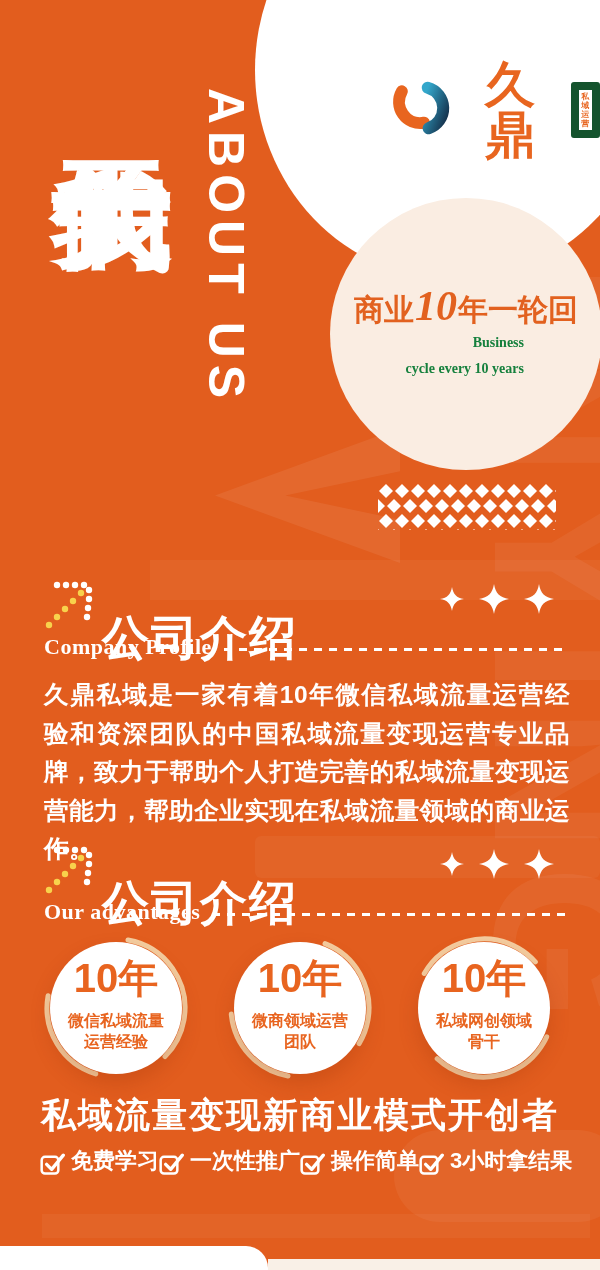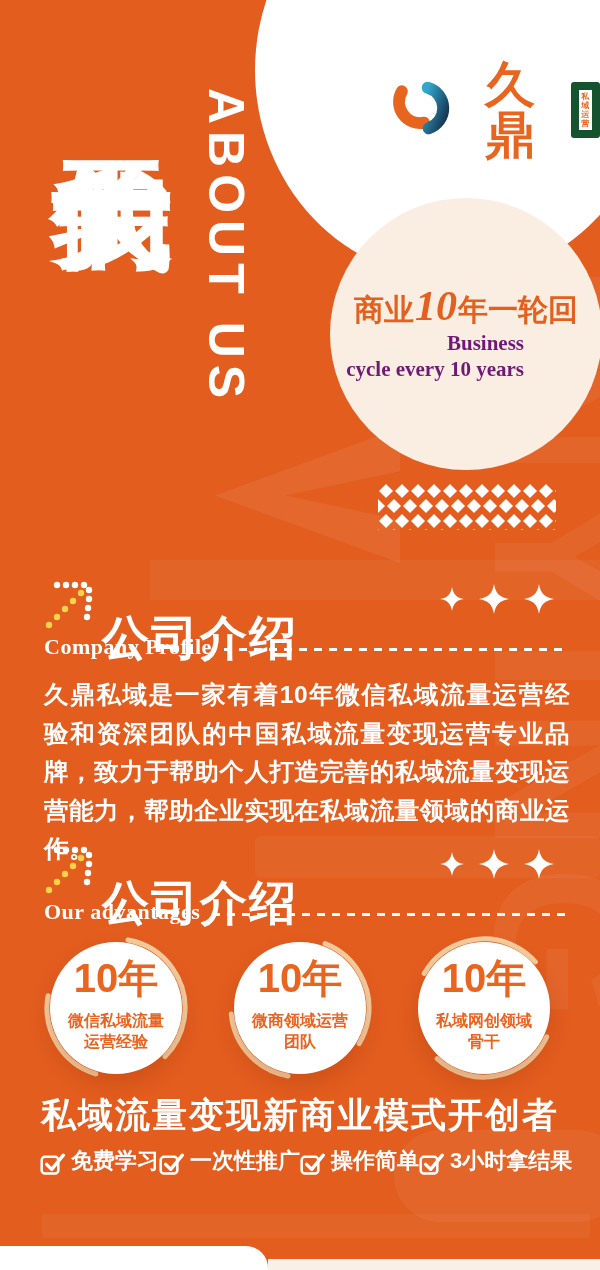--- a/index.html
+++ b/index.html
@@ -43,21 +43,21 @@
     font-weight:800; color:#fff;}
   
   .tag-circle{position:absolute; left:330px; top:198px; width:272px; height:272px;
     border-radius:50%; background:#FAEDE2; z-index:2;}
   .tc-cn{position:absolute; top:92px; left:0; right:0; text-align:center;
     font-family:"Liberation Serif","DejaVu Serif",serif; font-weight:700;
     font-size:30px; color:#E2611F; white-space:nowrap;}
   .tc-num{font-size:42px; font-style:italic; line-height:0; padding:0 1px;}
   .tc-en{position:absolute; top:132px; right:78px; text-align:right;
     font-family:"Liberation Serif","DejaVu Serif",serif; font-weight:700;
-    font-size:21px; line-height:26px; color:#701a75;}
+    font-size:14px; line-height:26px; color:#15803d;}
   .tc-en span{display:block; white-space:nowrap;}
   
   .diamonds{position:absolute; left:378px; top:483px; z-index:2;}
   
   .sec{position:absolute; left:0; right:0; z-index:2;}
   .sec-profile{top:576px;} .sec-adv{top:841px;}
   .arrow-icon{position:absolute; left:42px; top:2px;}
   .sec-title{position:absolute; left:102px; top:-8px; font-size:47px; font-weight:900;
     color:#fff; letter-spacing:2px; white-space:nowrap;}
   .sparkles{position:absolute; right:46px; top:8px; display:flex; gap:15px; align-items:center;}

